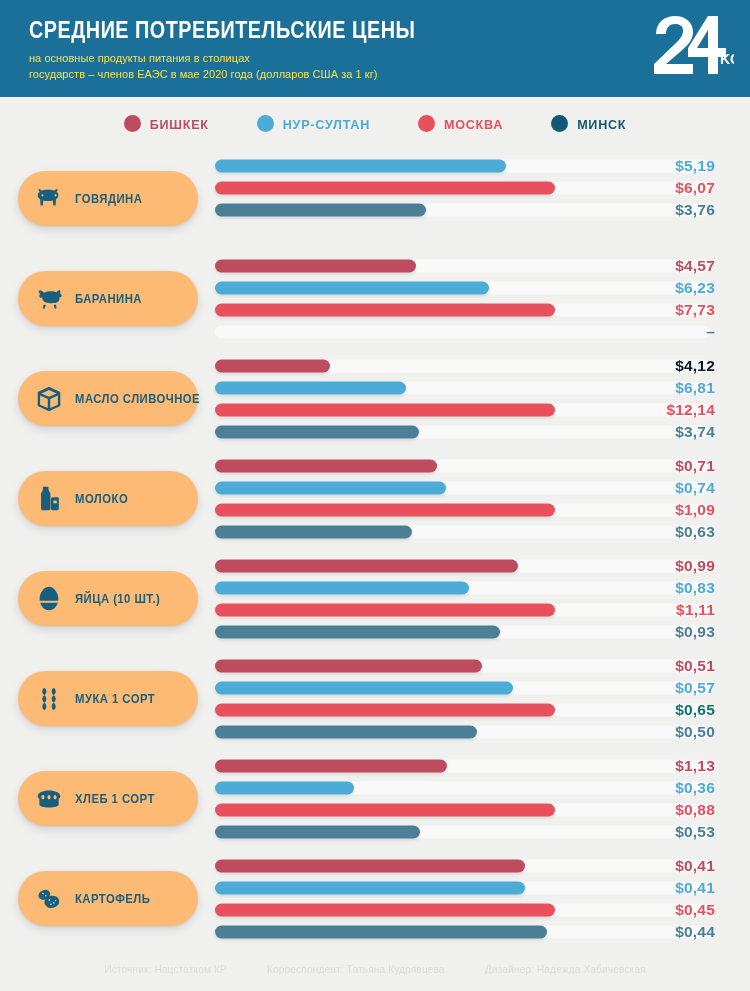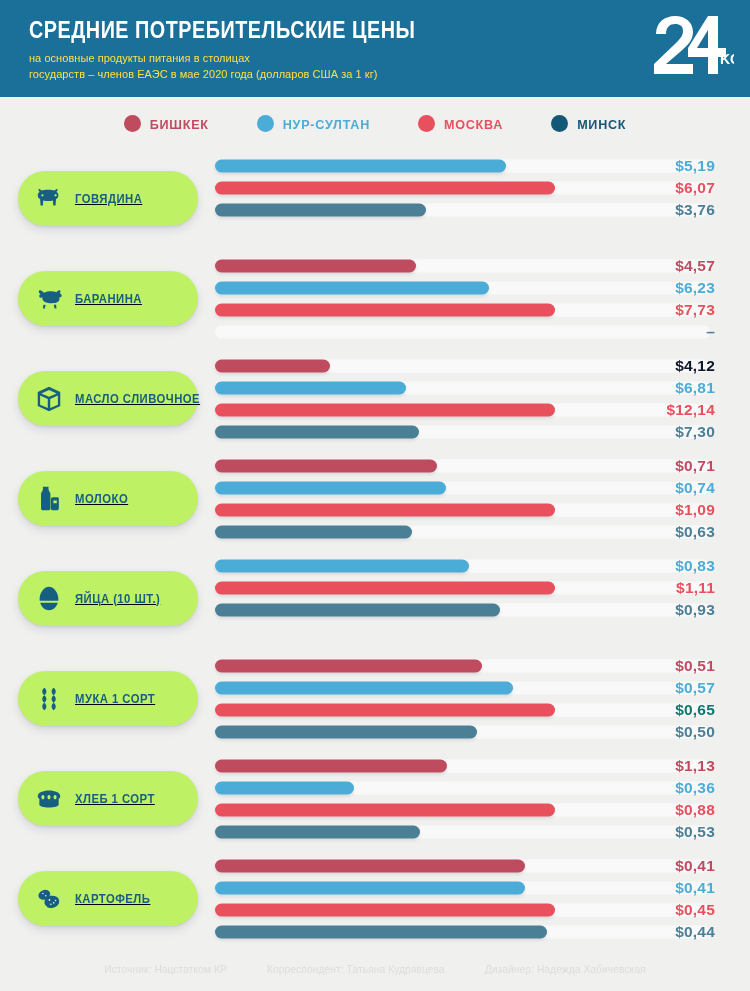--- a/index.html
+++ b/index.html
@@ -75,28 +75,27 @@
   }
   .group{
     position:relative;
     height:100px;
     width:750px;
   }
   .pill{
     position:absolute;
     left:18px; top:22px;
     width:180px; height:55px;
-    background:#bef264;
+    background:#fdba74;
     border-radius:28px;
     box-shadow:0 4px 9px rgba(120,125,130,.22), 0 1px 2px rgba(120,125,130,.16);
     display:flex;
     align-items:center;
     padding-left:16px;
     gap:11px;
-    text-decoration:underline;
   }
   .pill-icon{
     width:30px;height:30px;flex:none;
     display:flex;align-items:center;justify-content:center;
     color:#175f80;
   }
   .pill-label{
     font-family:"Liberation Sans Narrow","Liberation Sans",sans-serif;
     font-size:12.3px;
     font-weight:bold;
@@ -281,21 +280,21 @@
           <span class="value" style="color:#4bacd8">$6,81</span>
         </div>
         <div class="row">
           <span class="track" style="width:495px"></span>
           <span class="bar" style="width:340.0px;background:#e8505e"></span>
           <span class="value" style="color:#e8505e">$12,14</span>
         </div>
         <div class="row">
           <span class="track" style="width:495px"></span>
           <span class="bar" style="width:204.4px;background:#4a7f96"></span>
-          <span class="value" style="color:#4a7f96">$7,30</span>
+          <span class="value" style="color:#4a7f96">$3,74</span>
         </div>
       </div>
     </div>
     <div class="group">
       <div class="pill">
         <span class="pill-icon">
           <svg viewBox="0 0 32 32" width="30" height="30" fill="currentColor">
             <path d="M9.5 3h6v3l2 4v16c0 1.1-.9 2-2 2h-6c-1.1 0-2-.9-2-2V10l2-4V3zm.2 9h5.6v4H9.7v-4zM20 14h5c.8 0 1.5.7 1.5 1.5V26c0 1.1-.9 2-2 2h-4.5c-1.1 0-2-.9-2-2V16c0-1.1.9-2 2-2zm.7 3.5v3h3.6v-3h-3.6z"></path>
           </svg>
         </span>
@@ -327,20 +326,25 @@
     <div class="group">
       <div class="pill">
         <span class="pill-icon">
           <svg viewBox="0 0 32 32" width="30" height="30" fill="currentColor">
             <path d="M16 3c-5.5 0-10 6.8-10 13 0 .6 0 1.2.1 1.8h19.8c.1-.6.1-1.2.1-1.8C26 9.8 21.5 3 16 3zm-9.4 17c1.3 4.8 5 8 9.4 8s8.1-3.2 9.4-8H6.6z"></path>
           </svg>
         </span>
         <span class="pill-label">ЯЙЦА (10 ШТ.)</span>
       </div>
       <div class="rows">
+        <div class="row">
+          <span class="track" style="width:495px"></span>
+          <span class="bar" style="width:303.2px;background:#bf4b5e"></span>
+          <span class="value" style="color:#bf4b5e">$0,99</span>
+        </div>
         <div class="row">
           <span class="track" style="width:495px"></span>
           <span class="bar" style="width:254.2px;background:#4bacd8"></span>
           <span class="value" style="color:#4bacd8">$0,83</span>
         </div>
         <div class="row">
           <span class="track" style="width:495px"></span>
           <span class="bar" style="width:340.0px;background:#e8505e"></span>
           <span class="value" style="color:#e8505e">$1,11</span>
         </div>

